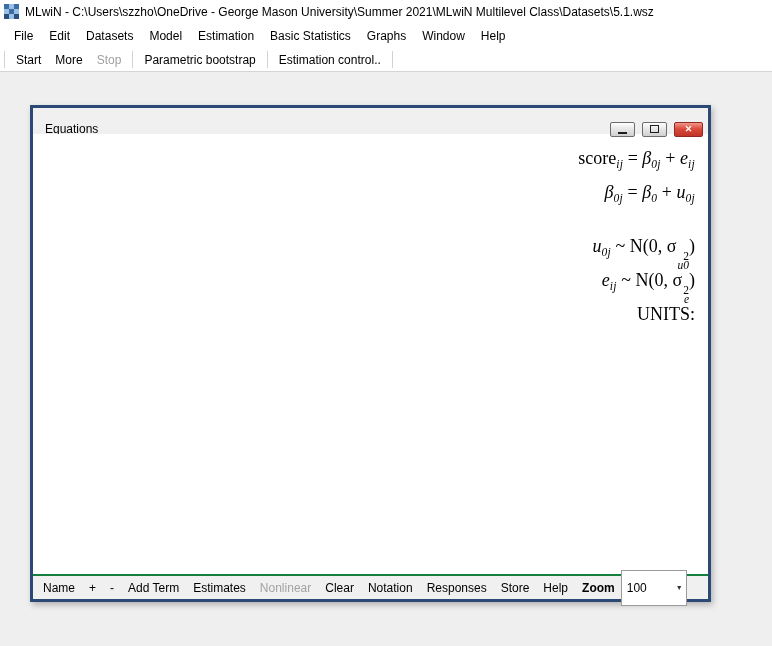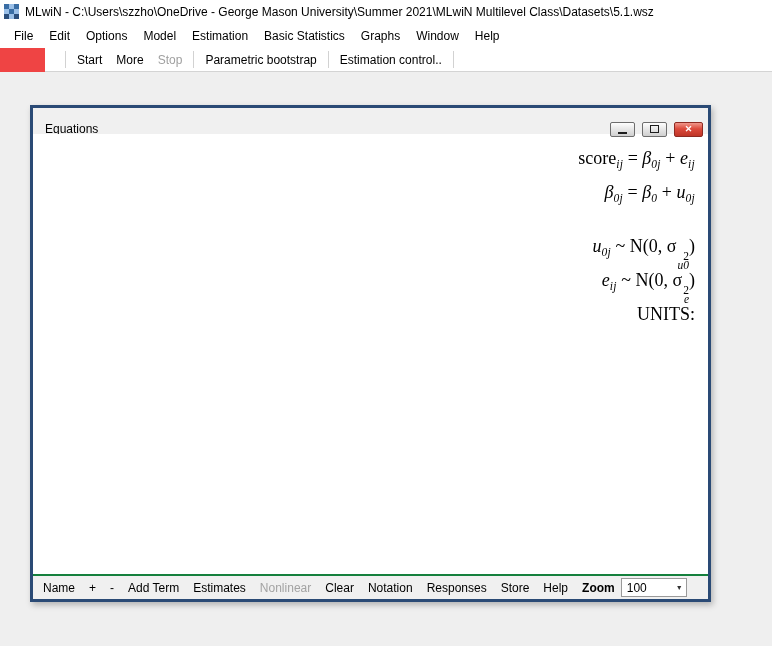--- a/index.html
+++ b/index.html
@@ -11,21 +11,21 @@
   
   .titlebar { height:23px; flex:0 0 23px; display:flex; align-items:center; padding-left:4px; background:#fff; font-size:12px; }
   .app-icon { width:15px; height:15px; margin-right:6px; flex:0 0 15px; }
   .title-text { white-space:nowrap; }
 
   
   .menubar { height:25px; flex:0 0 25px; display:flex; align-items:center; background:#fff; font-size:12px; padding-left:6px; }
   .menu-item { padding:4px 8px; cursor:default; }
 
   
-  .toolbar { height:24px; flex:0 0 24px; display:flex; align-items:center; background:#fff; border-bottom:1px solid #d4d4d4; font-size:12px; padding-left:16px;margin-left:45px; }
+  .toolbar { height:24px; flex:0 0 24px; display:flex; align-items:center; background:#fff; border-bottom:1px solid #d4d4d4; font-size:12px; padding-left:0; }
   .tb-item { padding:3px 7px; cursor:default; white-space:nowrap; }
   .tb-item.disabled { color:#a0a0a0; }
   .tb-sep { width:1px; height:17px; background:#d2d2d2; margin:0 4px; }
 
   
   .client { flex:1; background:#efefef; position:relative; }
 
   
   .eq-window { position:absolute; left:30px; top:33px; width:681px; height:497px;
                border:3px solid #2a4a75; background:#fff; display:flex; flex-direction:column;
@@ -54,21 +54,21 @@
             vertical-align:-8px; margin-left:1px; }
   .ss-sup { font-style:normal; }
   .ss-sub { font-style:italic; }
 
   
   .eq-toolbar { height:25px; flex:0 0 25px; background:#f0f0f0; border-top:2px solid #15803d;
                 display:flex; align-items:center; font-size:12px; padding:0 3px; }
   .eqtb-item { padding:0 7px; cursor:default; white-space:nowrap; }
   .eqtb-item.disabled { color:#a3a3a3; }
   .eqtb-item.bold { font-weight:bold; padding-right:4px; }
-  .zoom-combo { display:flex; align-items:center; width:66px; height:19px; background:#fff;
+  .zoom-combo { display:flex; align-items:center; width:66px; height:36px; background:#fff;
                 border:1px solid #9a9a9a; margin-left:2px; }
   .zoom-value { flex:1; padding-left:5px; font-size:12px; }
   .zoom-arrow { width:13px; height:100%; display:flex; align-items:center; justify-content:center;
                 font-size:7px; color:#333; }
 </style>
 </head>
 <body>
 
 <div class="app">
 
@@ -86,21 +86,21 @@
         <rect x="10" y="5" width="5" height="5" fill="#9bc0e8"></rect>
           <rect x="5" y="10" width="5" height="5" fill="#9bc0e8"></rect>
       </svg>
     </span>
     <span class="title-text">MLwiN - C:\Users\szzho\OneDrive - George Mason University\Summer 2021\MLwiN Multilevel Class\Datasets\5.1.wsz</span>
   </div>
 
   <div class="menubar">
     <span class="menu-item">File</span>
     <span class="menu-item">Edit</span>
-    <span class="menu-item">Options</span>
+    <span class="menu-item">Datasets</span>
     <span class="menu-item">Model</span>
     <span class="menu-item">Estimation</span>
     <span class="menu-item">Basic Statistics</span>
     <span class="menu-item">Graphs</span>
     <span class="menu-item">Window</span>
     <span class="menu-item">Help</span>
   </div>
 
   <div class="toolbar">
     <span class="tb-sep"></span>

